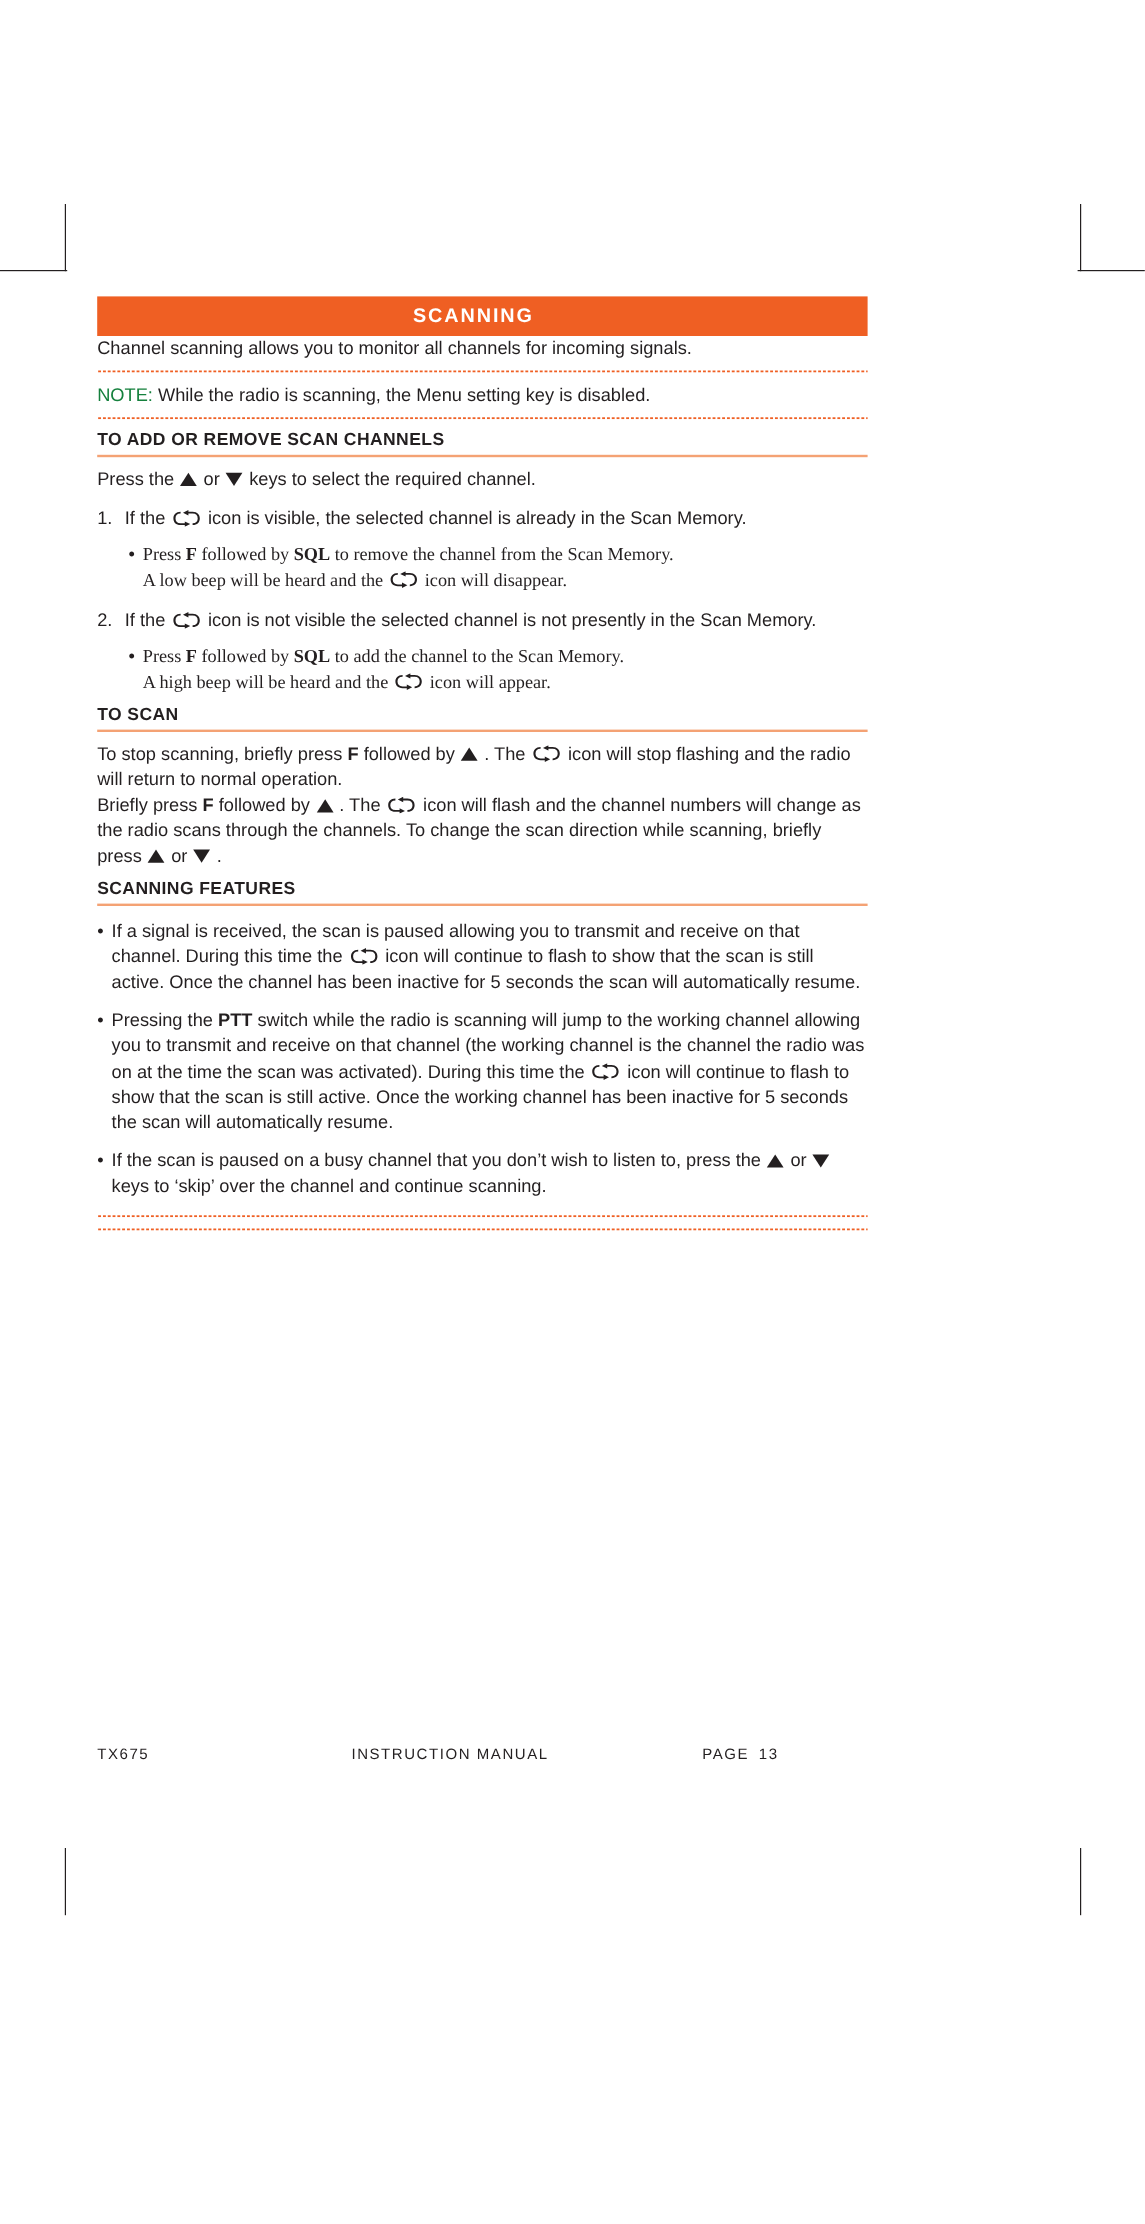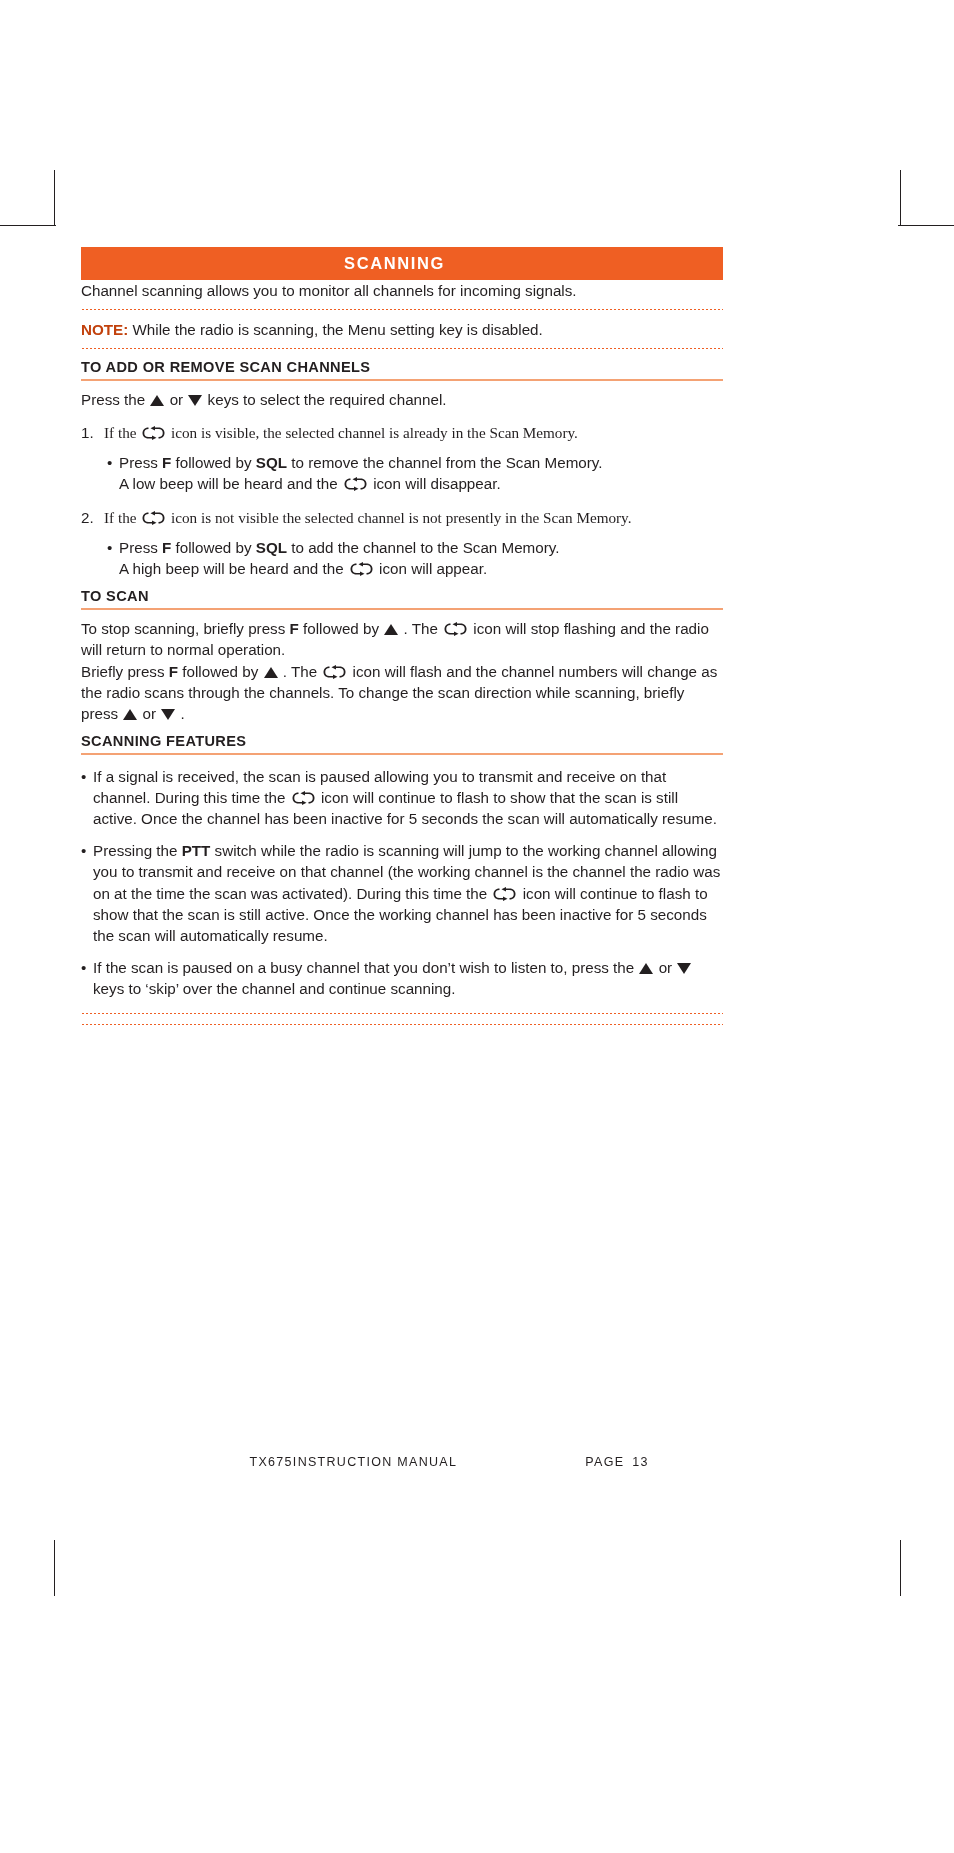--- a/index.html
+++ b/index.html
@@ -83,47 +83,47 @@
   .numitem {
     display: flex;
     font-size: 15.2px;
     line-height: 1.39;
     margin-bottom: 2px;
   }
   .numitem .num {
     width: 23px;
     flex: none;
   }
-  .numitem .ntxt { flex: 1; font-family: Liberation Serif, serif; }
+  .numitem .ntxt { flex: 1; }
 
   
   .subbul {
     display: flex;
     font-size: 15.2px;
     line-height: 1.39;
     margin: 9px 0 0 26px;
   }
   .subbul .bdot { width: 12px; flex: none; }
-  .subbul .btxt { flex: 1; }
+  .subbul .btxt { flex: 1; font-family: Liberation Serif, serif; }
 
   
   .featbul {
     display: flex;
     font-size: 15.2px;
     line-height: 1.39;
     margin: 11px 0 0 0;
   }
   .featbul .bdot { width: 12px; flex: none; }
   .featbul .btxt { flex: 1; }
 
   
   b.key { font-weight: bold; }
   .lbl-orange {
-    color: #c2410c;
-    font-weight: bold;
+    color: #15803d;
+    font-weight: normal;
   }
 
   
   .tri {
     display: inline-block;
     width: 0; height: 0;
     vertical-align: -1px;
     margin: 0 1px;
   }
   .tri-up {
@@ -152,21 +152,21 @@
     position: absolute;
     left: 81px;
     top: 1455px;
     width: 642px;
     display: flex;
     align-items: baseline;
     font-size: 12.5px;
     letter-spacing: 1.3px;
     color: #231f20;
   }
-  .footer .f-left   { width: 33%; text-align: right; }
+  .footer .f-left   { width: 33%; text-align: left; }
   .footer .f-center { width: 34%; text-align: left; }
   .footer .f-right  { width: 33%; text-align: center; }
   .footer .pg-num { margin-left: 8px; }
 </style>
 </head>
 <body>
 
 <div class="cropmark cm-v" style="left:54px;  top:170px;"></div>
 <div class="cropmark cm-v" style="left:900px; top:170px;"></div>
 <div class="cropmark cm-h" style="left:898px; top:225px;"></div>

